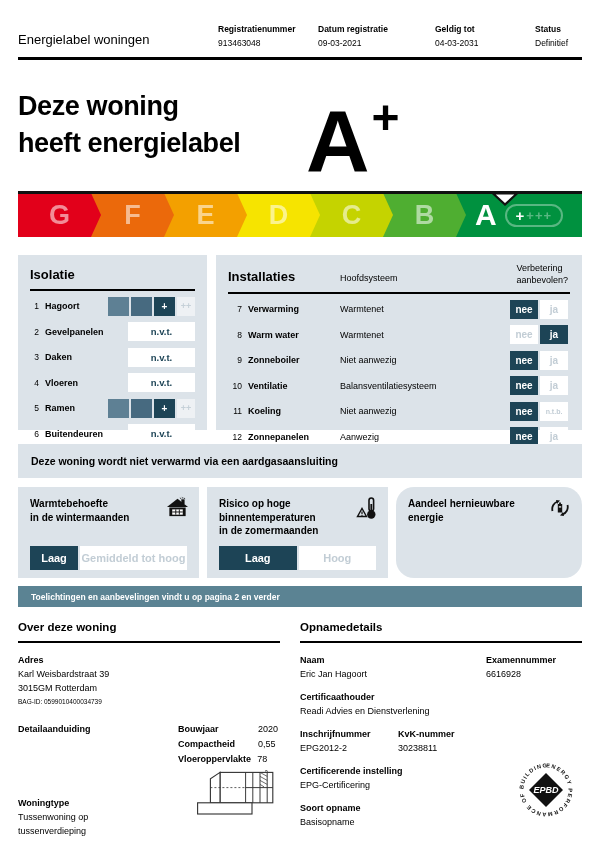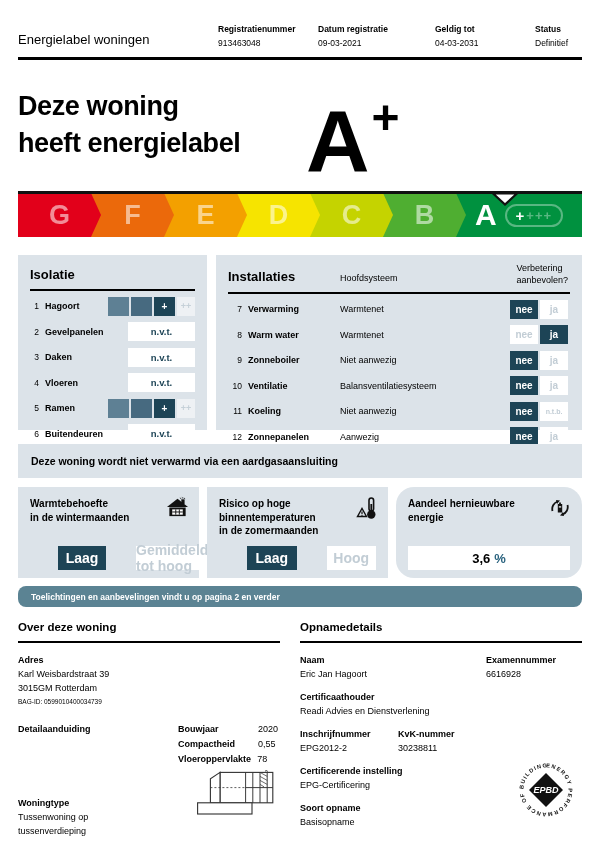--- a/index.html
+++ b/index.html
@@ -68,31 +68,31 @@
          font-weight:bold; font-size:10.5px; display:flex; align-items:center; padding-left:13px; }
 
   
   .info-box { position:absolute; top:487px; height:91px; background:#dce3e9; padding:10px 12px; }
   #box1 { left:18px;  width:181px; }
   #box2 { left:207px; width:181px; }
   #box3 { left:396px; width:186px;border-radius:18px; }
   .box-title { font-weight:bold; font-size:10px; line-height:13.5px; white-space:pre-line; }
   .box-icon { position:absolute; top:9px; right:10px; }
   .box-toggle { position:absolute; left:12px; right:12px; bottom:8px; height:24px; display:flex; gap:2px; }
-  .bt-opt { display:flex; align-items:center; justify-content:center; font-weight:bold; font-size:14px; flex:1;margin-left:28px; }
+  .bt-opt { display:flex; align-items:center; justify-content:center; font-weight:bold; font-size:11px; flex:1; }
   .bt-sel { background:#1d4456; color:#fff; }
   .bt-un  { background:#fff; color:#c2cdd5; }
   #box1 .bt-opt:first-child { flex:0 0 48px; }
   .val-box { position:absolute; left:12px; right:12px; bottom:8px; height:24px; background:#fff;
              display:flex; align-items:center; justify-content:center; font-weight:bold; font-size:13px; }
   .val-box .pct { color:#29627e; margin-left:4px; }
 
   
   .note-bar { position:absolute; left:18px; width:564px; top:586px; height:21px; background:#5b8393;
-              color:#fff; font-weight:bold; font-size:8.5px; display:flex; align-items:center; padding-left:13px;border-radius:8px; }
+              color:#fff; font-weight:bold; font-size:8.5px; display:flex; align-items:center; padding-left:13px; }
 
   
   .bcol { position:absolute; top:621px; }
   #col-left  { left:18px;  width:262px; height:215px; }
   #col-right { left:300px; width:282px; height:215px; }
   .bcol h2 { font-size:11.5px; font-weight:bold; margin-bottom:8px; }
   .bcol .rule { height:1.5px; background:#000; margin-bottom:10px; }
   .lbl9 { font-weight:bold; font-size:9px; line-height:14px; }
   .val9 { font-size:9px; line-height:14px; white-space:pre-line; }
   .bag  { font-size:6.5px; margin-top:3px; }
@@ -340,24 +340,20 @@
 energie</div>
     <svg class="box-icon" width="24" height="24" viewBox="0 0 24 24">
       <path d="M4.5 15 a8 8 0 0 1 5 -9.5" fill="none" stroke="#111" stroke-width="1.8"></path>
       <polygon points="8,4 12,4.5 9,8" fill="#111"></polygon>
       <path d="M19.5 9 a8 8 0 0 1 -5 9.5" fill="none" stroke="#111" stroke-width="1.8"></path>
       <polygon points="16,20 12,19.5 15,16" fill="#111"></polygon>
       <rect x="9.8" y="8" width="4.4" height="8.5" fill="#111"></rect>
       <rect x="11.1" y="6.5" width="1.8" height="1.5" fill="#111"></rect>
       <rect x="10.8" y="10.3" width="2.4" height="1.2" fill="#fff"></rect>
     </svg>
-    <div class="val-box">
-      <span>3,6</span>
-      <span class="pct">%</span>
-    </div>
   </div>
 
   <div class="note-bar">Toelichtingen en aanbevelingen vindt u op pagina 2 en verder</div>
 
   <div class="bcol" id="col-left">
     <h2>Over deze woning</h2>
     <div class="rule"></div>
     <div class="blk">
       <div class="lbl9">Adres</div>
       <div class="val9">Karl Weisbardstraat 39</div>

